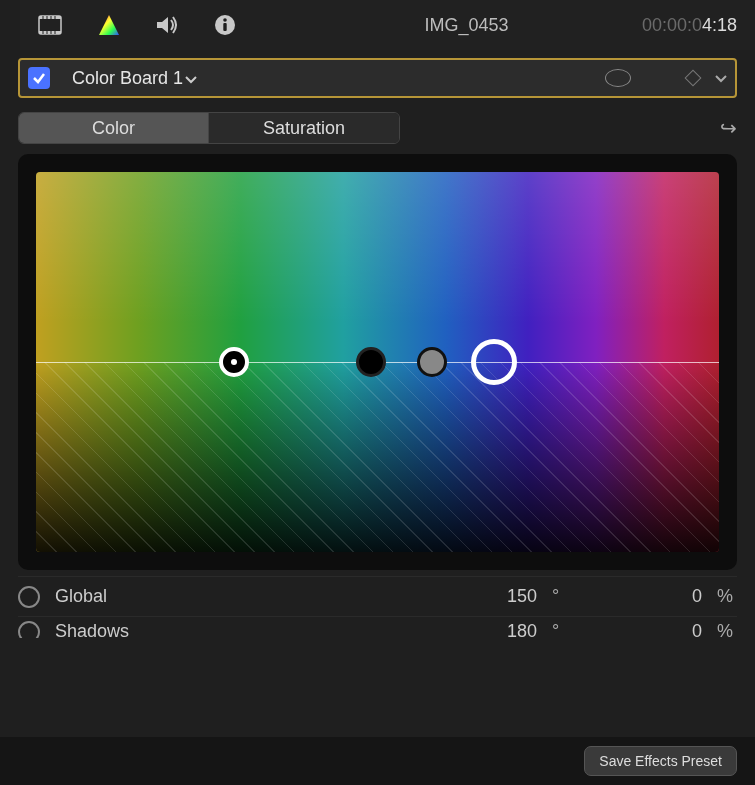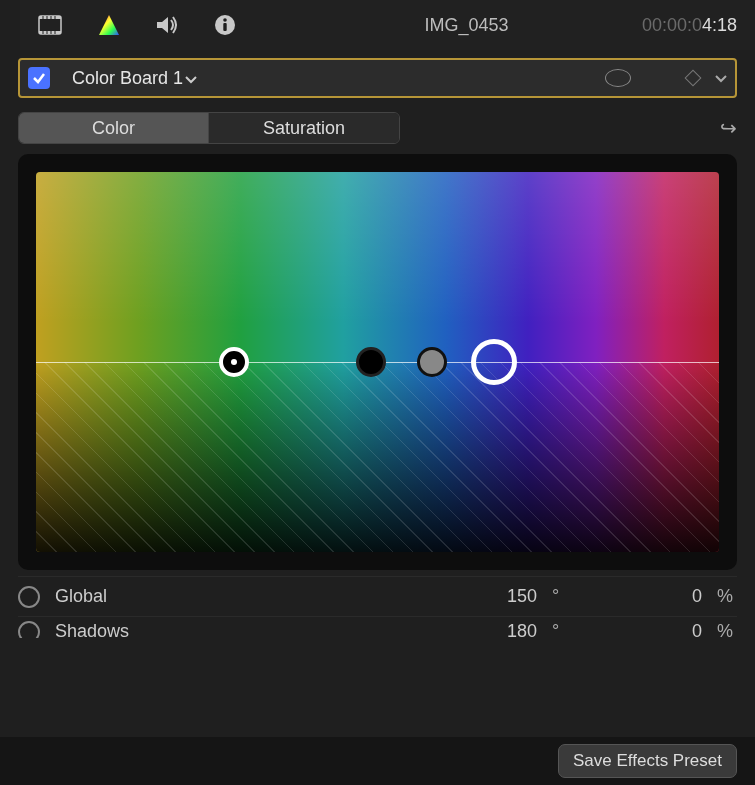--- a/index.html
+++ b/index.html
@@ -168,21 +168,21 @@
       background:#151515;
       display:flex; align-items:center; justify-content:flex-end;
       padding: 0 18px;
     }
     .save-btn {
       background:#3a3a3a;
       border:1px solid #555;
       border-radius:7px;
       color:#ddd;
       padding: 6px 14px;
-      font-size:17px;
+      font-size:14px;
     }
   </style>
 </head>
 <body>
 
 <div class="top-toolbar">
   <span class="icon">
     <svg width="24" height="20" viewBox="0 0 24 20">
         <rect x="1" y="1" width="22" height="18" rx="2" fill="none" stroke="#c8c8c8" stroke-width="1.5"></rect>
         <rect x="1" y="1" width="22" height="3" fill="#c8c8c8"></rect>

